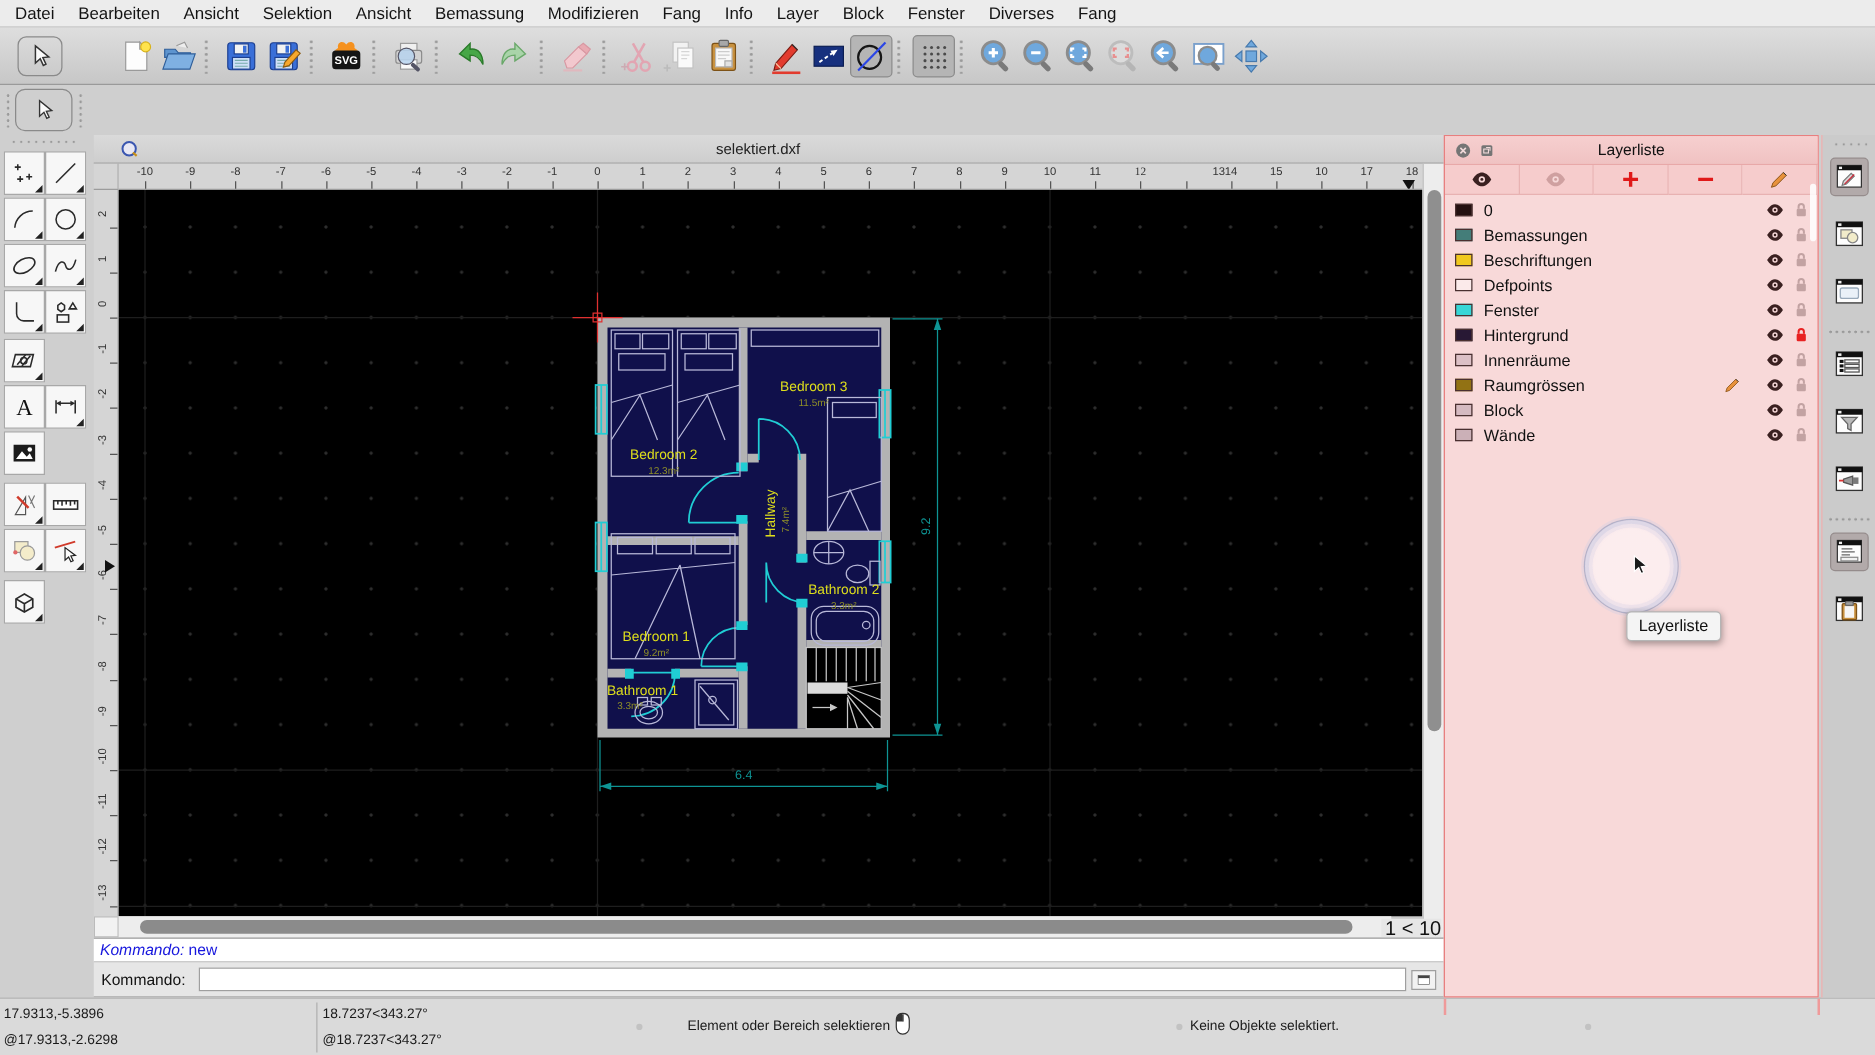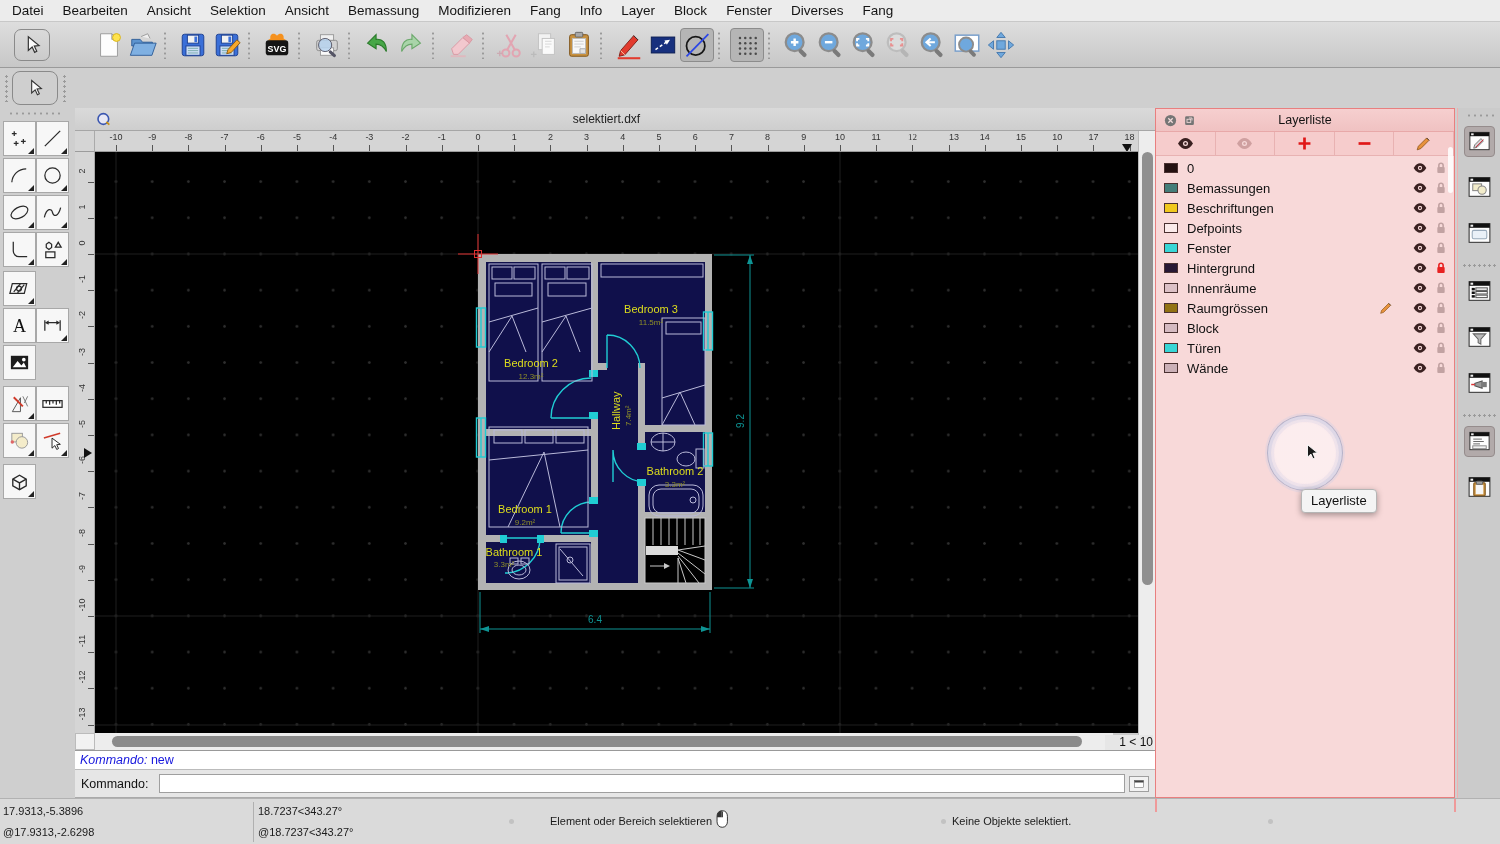--- a/index.html
+++ b/index.html
@@ -71,21 +71,21 @@
   .v-scroll { position:absolute; left:1138px; top:131px; width:17px; height:619px;
     background:#ededed; border-left:1px solid #bbb; }
   .v-thumb { position:absolute; left:3px; top:21px; width:11px; height:433px;
     background:#8f8f8f; border-radius:6px; }
   .h-corner { position:absolute; left:75px; top:733px; width:20px; height:17px;
     background:#f2f2f2; border:1px solid #bbb; }
   .h-scroll { position:absolute; left:95px; top:733px; width:1018px; height:17px; background:#ededed; }
   .h-thumb { position:absolute; left:17px; top:3px; width:970px; height:11px;
     background:#8b8b8b; border-radius:6px; }
   .zoom-note { position:absolute; left:1105px; top:735px; width:48px; height:15px;
-    font-size:12px; color:#111; text-align:right; background:#e6e6e6; }
+    font-size:16px; color:#111; text-align:right; background:#e6e6e6; }
 
   .cmd-history { position:absolute; left:75px; top:750px; width:1080px; height:20px;
     background:#fff; border-top:1px solid #999; border-bottom:1px solid #bbb;
     font-size:12.5px; padding:2px 0 0 5px; color:#1616dd; }
   .cmd-history .lbl { font-style:italic; }
   .cmd-row { position:absolute; left:75px; top:770px; width:1080px; height:28px;
     background:#e6e6e6; border-bottom:1px solid #aaa; font-size:12.5px; color:#111; }
   .cmd-row .lbl { position:absolute; left:6px; top:7px; }
   .cmd-input { position:absolute; left:84px; top:4px; width:966px; height:19px;
     border:1px solid #9f9f9f; background:#fff; font-size:12px; padding:0 4px;
@@ -462,21 +462,21 @@
       <span class="hnum" style="left: 672.6px;">8</span>
       <span class="htick" style="left: 672.6px;"></span>
       <span class="hnum" style="left: 708.8px;">9</span>
       <span class="htick" style="left: 708.8px;"></span>
       <span class="hnum" style="left: 745px;">10</span>
       <span class="htick" style="left: 745px;"></span>
       <span class="hnum" style="left: 781.2px;">11</span>
       <span class="htick" style="left: 781.2px;"></span>
       <span class="hnum" style="left: 817.4px; font-family: Liberation Serif, serif;">12</span>
       <span class="htick" style="left: 817.4px;"></span>
-      <span class="hnum" style="left: 851px; text-align: right;">13</span>
+      <span class="hnum" style="left: 880px;">13</span>
       <span class="htick" style="left: 853.6px;"></span>
       <span class="hnum" style="left: 889.8px;">14</span>
       <span class="htick" style="left: 889.8px;"></span>
       <span class="hnum" style="left: 926px;">15</span>
       <span class="htick" style="left: 926px;"></span>
       <span class="hnum" style="left: 962.2px;">10</span>
       <span class="htick" style="left: 962.2px;"></span>
       <span class="hnum" style="left: 998.4px;">17</span>
       <span class="htick" style="left: 998.4px;"></span>
       <span class="hnum" style="left: 1034.6px;">18</span>
@@ -914,37 +914,20 @@
           <span class="lp-ico">
             <svg viewBox="0 0 24 24" width="100%" height="100%">
               <rect x="6.5" y="10.5" width="11" height="9" rx="1.5" fill="#c2a2a2"></rect>
               <path d="M8.8 10.5V8a3.2 3.2 0 0 1 6.4 0v2.5" fill="none" stroke="#c2a2a2" stroke-width="2.4"></path>
             </svg>
           </span>
         </div>
         <div class="lp-row">
           <span class="lp-swatch" style="background:#d5bac1"></span>
           <span class="lp-name">Block</span>
-          <span class="lp-ico">
-            <svg viewBox="0 0 24 24" width="100%" height="100%">
-              <path d="M2.5 12C5.5 7 9 5 12 5s6.5 2 9.5 7c-3 5-6.5 7-9.5 7s-6.5-2-9.5-7z" fill="#3a2020"></path>
-              <circle cx="12" cy="12" r="3.2" fill="#f6d8d8"></circle>
-              <circle cx="12" cy="12" r="1.5" fill="#3a2020"></circle>
-            </svg>
-          </span>
-          <span class="lp-ico">
-            <svg viewBox="0 0 24 24" width="100%" height="100%">
-              <rect x="6.5" y="10.5" width="11" height="9" rx="1.5" fill="#c2a2a2"></rect>
-              <path d="M8.8 10.5V8a3.2 3.2 0 0 1 6.4 0v2.5" fill="none" stroke="#c2a2a2" stroke-width="2.4"></path>
-            </svg>
-          </span>
-        </div>
-        <div class="lp-row">
-          <span class="lp-swatch" style="background:#38d6d6"></span>
-          <span class="lp-name">Türen</span>
           <span class="lp-ico">
             <svg viewBox="0 0 24 24" width="100%" height="100%">
               <path d="M2.5 12C5.5 7 9 5 12 5s6.5 2 9.5 7c-3 5-6.5 7-9.5 7s-6.5-2-9.5-7z" fill="#3a2020"></path>
               <circle cx="12" cy="12" r="3.2" fill="#f6d8d8"></circle>
               <circle cx="12" cy="12" r="1.5" fill="#3a2020"></circle>
             </svg>
           </span>
           <span class="lp-ico">
             <svg viewBox="0 0 24 24" width="100%" height="100%">
               <rect x="6.5" y="10.5" width="11" height="9" rx="1.5" fill="#c2a2a2"></rect>

